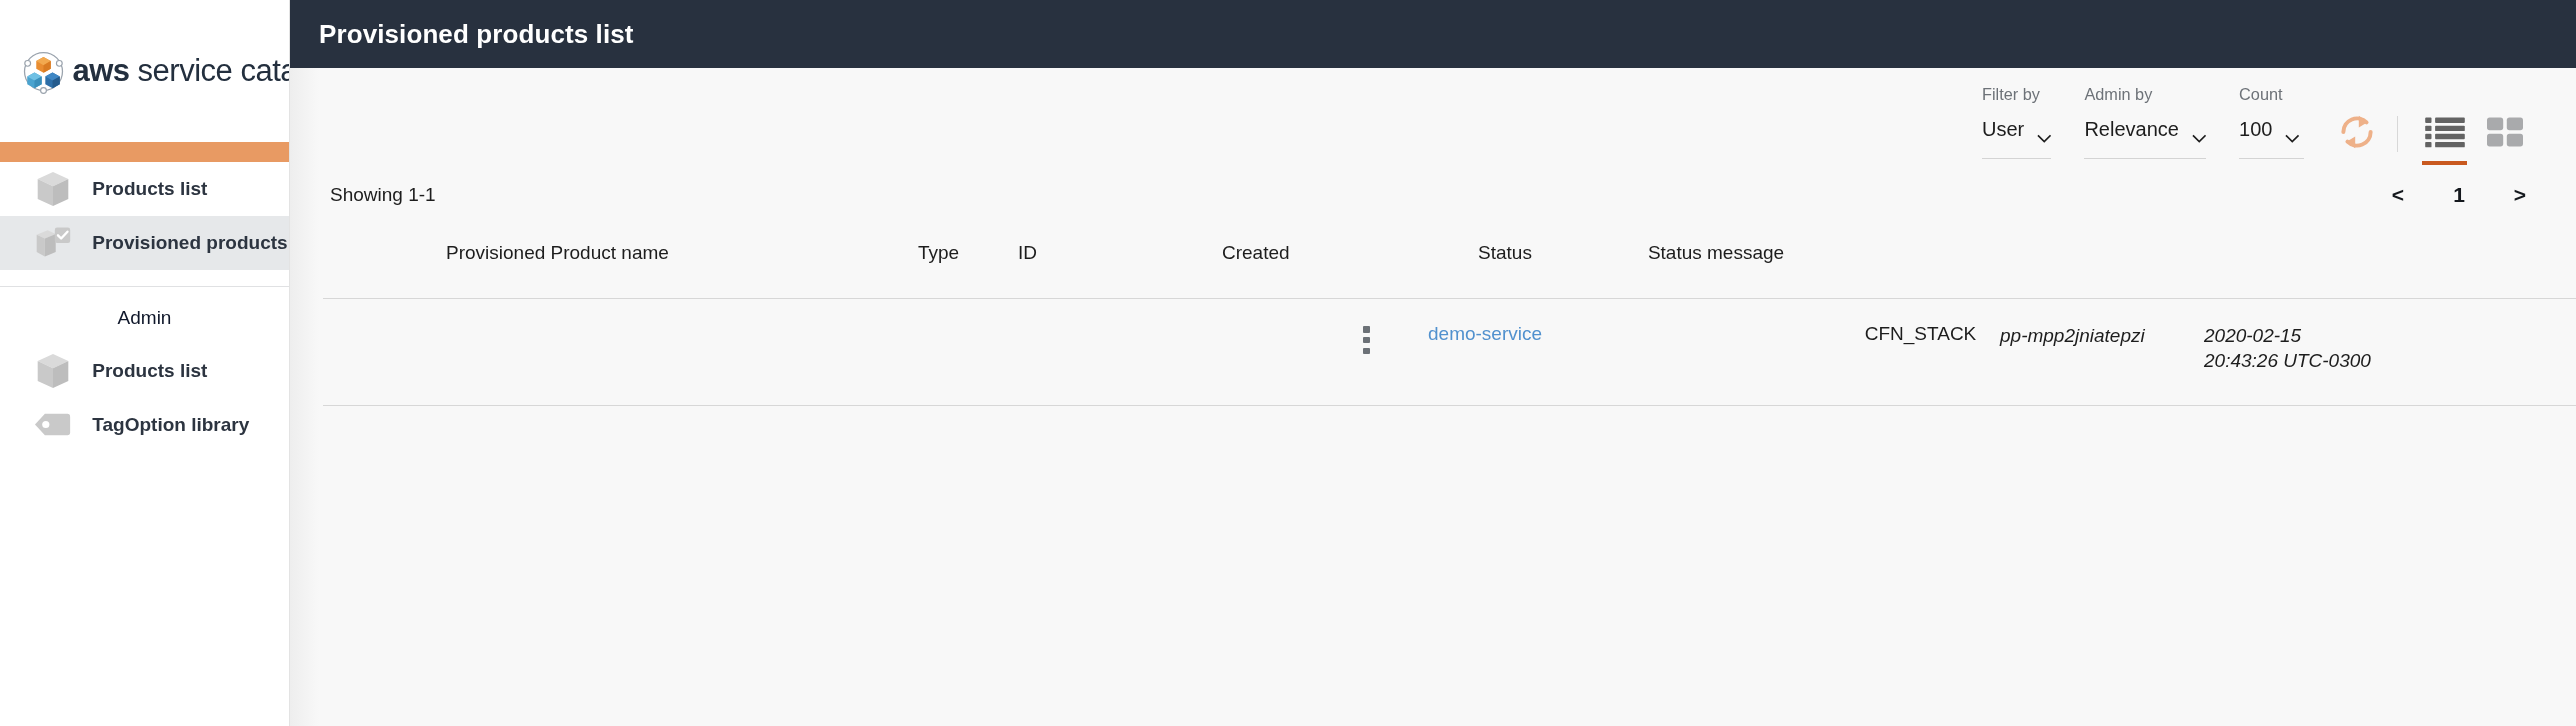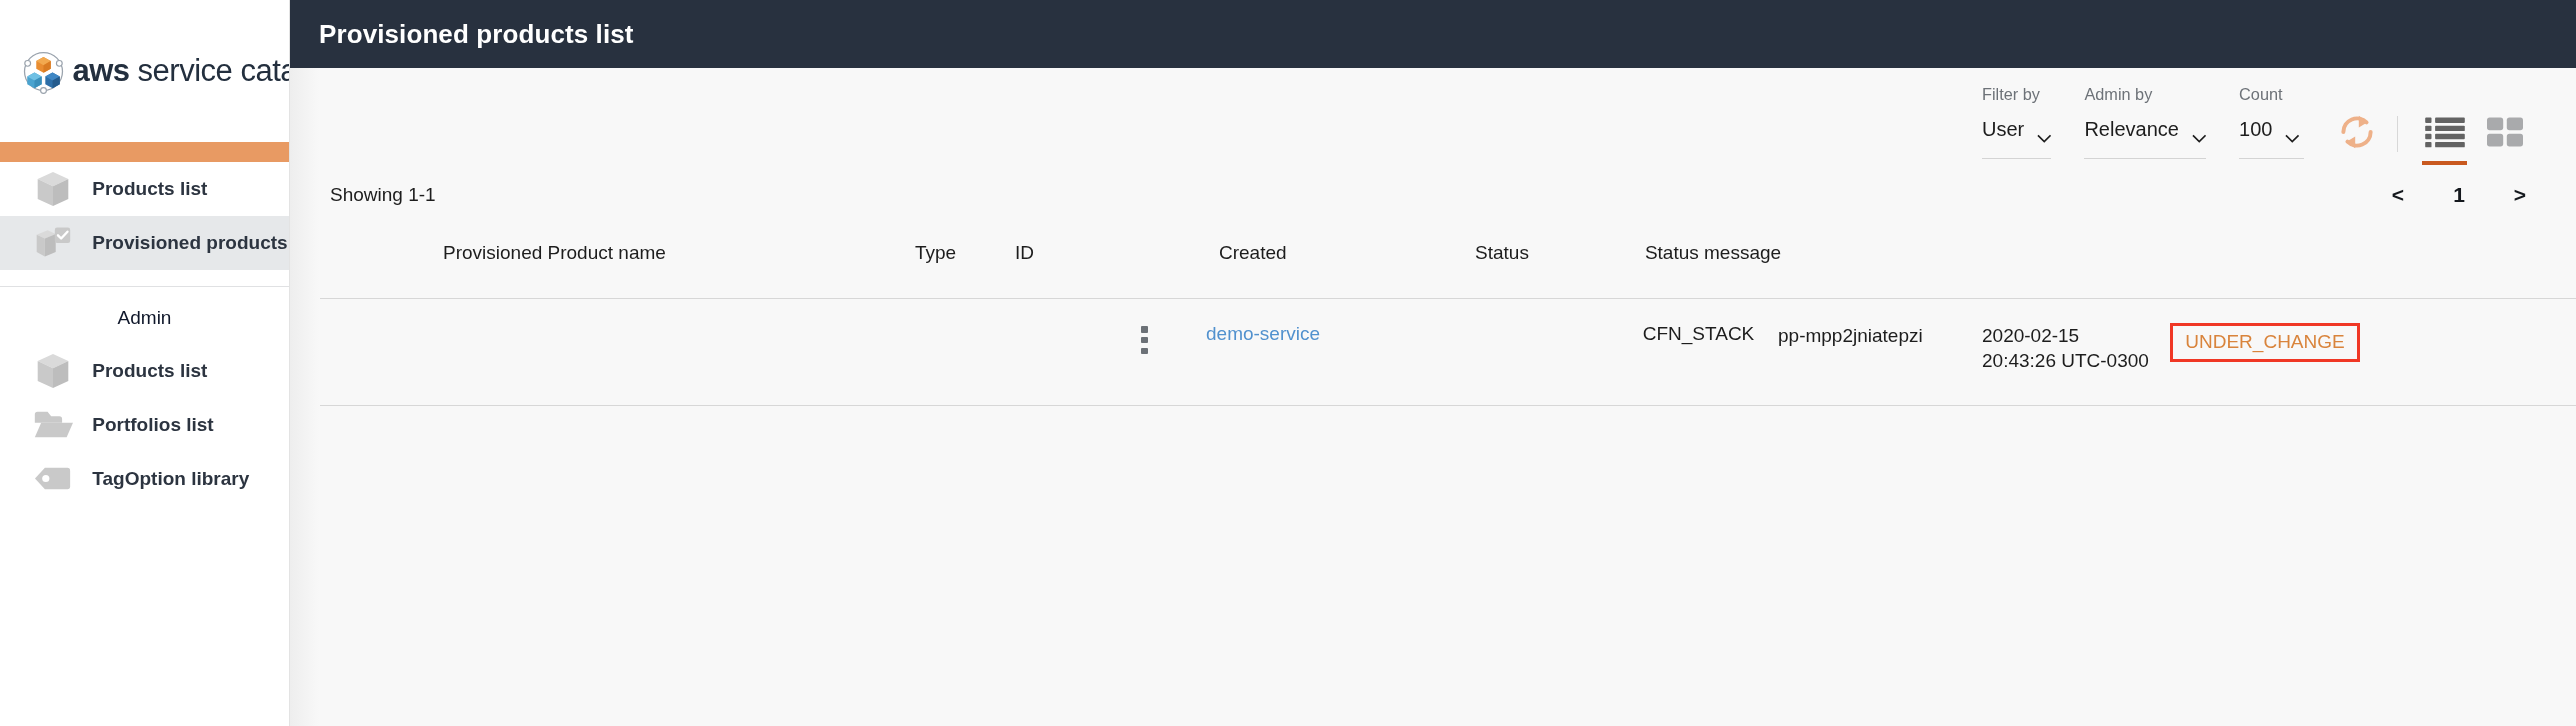--- a/index.html
+++ b/index.html
@@ -195,21 +195,21 @@
   .pager-btn {
     font-size: 21px; font-weight: 700; color: #14181d;
     cursor: pointer; width: 40px; text-align: center;
   }
   .pager-num {
     font-size: 21px; font-weight: 700; color: #14181d;
     width: 82px; text-align: center; cursor: pointer;
   }
 
   
-  .table { padding: 0 0 0 7px; margin-left: 23px; }
+  .table { padding: 0 0 0 33px; }
   .thead {
     display: flex;
     align-items: flex-start;
     padding: 11px 0 0 0;
     border-bottom: 1.8px solid #d7d7d7;
     min-height: 84px;
     margin-right: 0;
   }
   .th {
     font-size: 19px;
@@ -237,21 +237,21 @@
 
   .kebab { display: flex; flex-direction: column; gap: 4.5px; cursor: pointer; padding: 3.6px; }
   .kebab i { width: 6.4px; height: 6.4px; background: #6c7177; border-radius: 0.9px; display:block; }
 
   .link {
     color: #5191ce;
     font-size: 19px;
     cursor: pointer;
     text-decoration: none;
   }
-  .wrap-text { line-height: 1.36; word-break: break-word; }
+  .wrap-text { line-height: 1.36; word-break: break-word; font-style: italic; }
 
   .status-badge {
     display: inline-block;
     color: #d9843c;
     font-size: 19px;
     border: 3.6px solid #f03725;
     padding: 6.4px 12.7px 8.2px 12.7px;
     background: #f8f8f8;
     line-height: 1;
   }
@@ -318,29 +318,20 @@
       <span class="nav-ico">
         <svg viewBox="0 0 40 42" width="36" height="38">
           <path d="M20 2 L37 10 L20 18 L3 10 Z" fill="#dadada"></path>
           <path d="M3 10 L20 18 L20 40 L3 32 Z" fill="#c9c9c9"></path>
           <path d="M37 10 L20 18 L20 40 L37 32 Z" fill="#bdbdbd"></path>
         </svg>
       </span>
       <span class="nav-label">Products list</span>
     </div>
 
-    <div class="nav-item">
-      <span class="nav-ico">
-        <svg viewBox="0 0 44 34" width="40" height="31">
-          <path d="M2 6 a3 3 0 0 1 3-3 h11 l4 5 h9 a3 3 0 0 1 3 3 v4 H2 Z" fill="#c9c9c9"></path>
-          <path d="M2 31 L9 15 H44 L37 31 Z" fill="#c9c9c9"></path>
-        </svg>
-      </span>
-      <span class="nav-label">Portfolios list</span>
-    </div>
 
     <div class="nav-item">
       <span class="nav-ico">
         <svg viewBox="0 0 44 30" width="40" height="27">
           <path d="M2 15 L13 3 H38 a3 3 0 0 1 3 3 v18 a3 3 0 0 1 -3 3 H13 Z" fill="#c9c9c9"></path>
           <circle cx="14" cy="15" r="4" fill="#ffffff"></circle>
         </svg>
       </span>
       <span class="nav-label">TagOption library</span>
     </div>
@@ -464,23 +455,20 @@
                 <i></i>
                 <i></i>
             </span>
           </div>
           <div class="td c-name">
             <a class="link" href="#">demo-service</a>
           </div>
           <div class="td c-type">CFN_STACK</div>
           <div class="td c-id wrap-text">pp-mpp2jniatepzi</div>
           <div class="td c-created wrap-text">2020-02-15 20:43:26 UTC-0300</div>
-          <div class="td c-status">
-            <span class="status-badge">UNDER_CHANGE</span>
-          </div>
           <div class="td c-msg"></div>
         </div>
 
       </div>
 
     </div>
   </main>
 </div>
 
 

